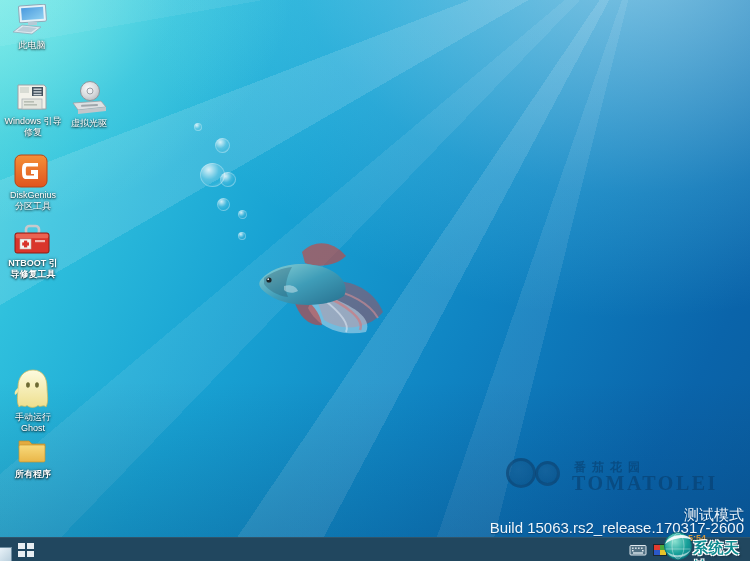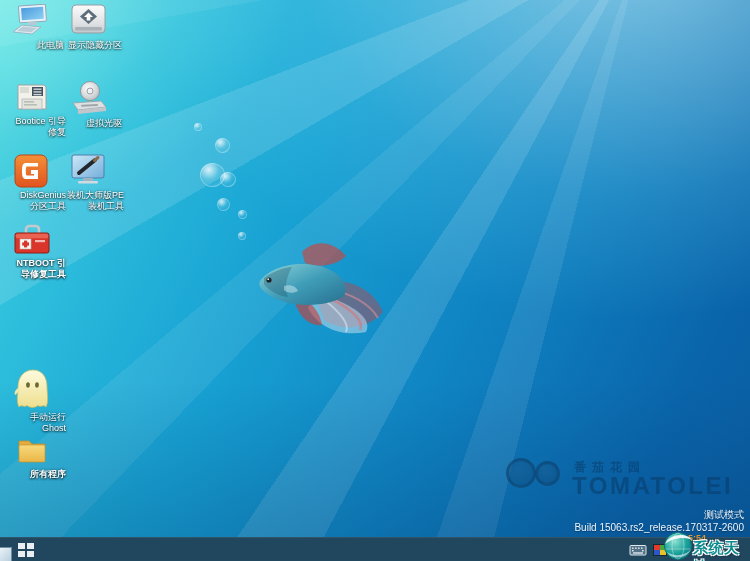--- a/index.html
+++ b/index.html
@@ -22,31 +22,31 @@
       transparent 78deg 360deg);}
   .bg-vignette{position:absolute;inset:0;
     background:linear-gradient(to bottom,transparent 68%,rgba(2,40,88,.22) 100%);}
   
   .bubble{position:absolute;border-radius:50%;
     background:radial-gradient(circle at 35% 28%,rgba(255,255,255,.8),rgba(255,255,255,.14) 42%,rgba(255,255,255,.04) 62%,rgba(255,255,255,.38) 100%);
     box-shadow:inset 0 0 0 1px rgba(255,255,255,.28);}
   
   .dicon{position:absolute;cursor:default;}
   .dicon .art{position:absolute;left:0;top:0;}
-  .dlabel{position:absolute;text-align:right;font-size:9px;line-height:11px;
+  .dlabel{position:absolute;text-align:center;font-size:9px;line-height:11px;
     color:#fff;text-shadow:0 1px 2px rgba(0,0,0,.85),0 0 3px rgba(0,0,0,.5);}
   .dlabel span{display:block;}
   
   .wm-tomato{position:absolute;left:504px;top:452px;width:210px;height:46px;color:rgba(9,62,108,.6);}
   .wm-ring{position:absolute;border-radius:50%;border:3px solid rgba(12,66,112,.5);
     background:radial-gradient(circle at 40% 35%,rgba(30,90,140,.45),rgba(10,60,105,.35));}
   .wm-cn{position:absolute;left:70px;top:7px;font-size:12px;font-weight:bold;letter-spacing:6px;}
-  .wm-en{position:absolute;left:68px;top:20px;font-size:24px;font-weight:bold;letter-spacing:2.5px;}
+  .wm-en{position:absolute;left:68px;top:20px;font-size:20px;font-weight:bold;letter-spacing:2.5px;font-family:Liberation Serif, serif;}
   .testmode{position:absolute;right:6px;bottom:27px;text-align:right;
-    color:#eef6fc;font-size:10px;line-height:12.5px;text-shadow:0 1px 1px rgba(0,25,55,.45);}
+    color:#eef6fc;font-size:15px;line-height:12.5px;text-shadow:0 1px 1px rgba(0,25,55,.45);}
   
   .taskbar{position:absolute;left:0;bottom:0;width:750px;height:24px;background:#21475f;
     border-top:1px solid rgba(255,255,255,.07);box-sizing:border-box;}
   .startbtn{position:absolute;left:15px;top:4px;width:22px;height:16px;display:flex;align-items:center;justify-content:center;}
   .winlogo{display:grid;grid-template-columns:7px 7px;grid-template-rows:6px 6px;gap:1.5px;}
   .winlogo i{background:#e8eef2;display:block;}
   .tray-ico{position:absolute;top:5px;}
   .corner-frag{position:absolute;left:0;bottom:0;width:11px;height:13px;
     background:linear-gradient(135deg,#e8f2f8,#b9cfdd);border:1px solid #6f8ea2;border-left:none;border-bottom:none;}
   .brand{position:absolute;right:2px;bottom:0px;width:86px;height:30px;}
@@ -123,54 +123,35 @@
       <rect x="17" y="18" width="9" height="3" fill="#b6cad6"></rect>
       <path d="M2 28 L11 21 L30 23 L21 30 Z" fill="#dde8ee" stroke="#93adbc" stroke-width=".8"></path>
       <path d="M6 27 L12 22.5 L26 24 L20 28.2 Z" fill="#b9ccd8"></path>
     </svg>
     <div class="dlabel" style="left:0;top:36px;width:64px;">
       <span>此电脑</span>
       <span></span>
     </div>
   </div>
 
-  <div class="dicon" style="left:56px;top:2px;width:66px;height:58px;">
-    <svg class="art" style="left:13px;" width="40" height="38" viewBox="0 0 40 38">
-      <defs>
-          <linearGradient id="gr1" x1="0" y1="0" x2="0" y2="1">
-        <stop offset="0" stop-color="#fbfbfb"></stop>
-            <stop offset=".7" stop-color="#dcdfe2"></stop>
-            <stop offset="1" stop-color="#c2c7cb"></stop>
-          </linearGradient>
-        </defs>
-      <rect x="3" y="3" width="33" height="28" rx="4" fill="url(#gr1)" stroke="#969ea4"></rect>
-      <rect x="6" y="25" width="27" height="3.5" rx="1.5" fill="#aab2b8"></rect>
-      <path d="M19.5 7 L28 14.5 L19.5 22 L11 14.5 Z" fill="#5c6e7a"></path>
-      <path d="M19.5 10.5 L24 15 L21.3 15 L21.3 18.5 L17.7 18.5 L17.7 15 L15 15 Z" fill="#fff"></path>
-    </svg>
-    <div class="dlabel" style="left:0;top:38px;width:66px;">
-      <span>显示隐藏分区</span>
-      <span></span>
-    </div>
-  </div>
 
   <div class="dicon" style="left:0;top:82px;width:66px;height:60px;">
     <svg class="art" style="left:13px;" width="38" height="32" viewBox="0 0 38 32">
       <path d="M5 3 L31 3 L33 5 L33 27 L5 27 Z" fill="#f2f2ea" stroke="#9aa2a8"></path>
       <rect x="19" y="5" width="11" height="9" fill="#43525e"></rect>
       <rect x="20.5" y="6.5" width="8" height="1.4" fill="#cfd6da"></rect>
       <rect x="20.5" y="9.2" width="8" height="1.4" fill="#cfd6da"></rect>
       <rect x="20.5" y="11.9" width="8" height="1.4" fill="#cfd6da"></rect>
       <rect x="7" y="5" width="9" height="6" fill="#d8dcd4"></rect>
       <rect x="9" y="17" width="20" height="10" fill="#e4e6de" stroke="#aeb4b8" stroke-width=".8"></rect>
       <rect x="11" y="19" width="10" height="1.6" fill="#b8beb4"></rect>
       <rect x="11" y="22" width="13" height="1.6" fill="#b8beb4"></rect>
     </svg>
     <div class="dlabel" style="left:0;top:34px;width:66px;">
-      <span>Bootice 引导</span>
+      <span>Windows 引导</span>
       <span>修复</span>
     </div>
   </div>
 
   <div class="dicon" style="left:0;top:154px;width:66px;height:62px;">
     <svg class="art" style="left:14px;" width="34" height="34" viewBox="0 0 34 34">
       <defs>
           <linearGradient id="dg" x1="0" y1="0" x2="0" y2="1">
         <stop offset="0" stop-color="#f49038"></stop>
             <stop offset="1" stop-color="#e0541e"></stop>
@@ -199,39 +180,20 @@
       <path d="M4 23 L32 21 L37 27 L9 30 Z" fill="#dee1e3" stroke="#9aa0a4" stroke-width=".8"></path>
       <path d="M9 30 L37 27 L37 31 L9 34 Z" fill="#c2c6ca"></path>
       <rect x="12" y="24.5" width="17" height="2" rx="1" fill="#9fa6ab" transform="rotate(-3 20 25)"></rect>
     </svg>
     <div class="dlabel" style="left:0;top:38px;width:66px;">
       <span>虚拟光驱</span>
       <span></span>
     </div>
   </div>
 
-  <div class="dicon" style="left:54px;top:154px;width:70px;height:62px;">
-    <svg class="art" style="left:16px;" width="36" height="34" viewBox="0 0 36 34">
-      <defs>
-          <linearGradient id="pe" x1="0" y1="0" x2="1" y2="1">
-        <stop offset="0" stop-color="#cde8f8"></stop>
-            <stop offset="1" stop-color="#74aeda"></stop>
-          </linearGradient>
-        </defs>
-      <rect x="2" y="1" width="32" height="23" rx="2" fill="url(#pe)" stroke="#4c80ae"></rect>
-      <path d="M9 19 L25 6" stroke="#23272b" stroke-width="4" stroke-linecap="round"></path>
-      <path d="M24.5 6.5 L28 3.5" stroke="#8a6b4a" stroke-width="3" stroke-linecap="round"></path>
-      <rect x="13" y="24" width="10" height="3" fill="#9cb4c4"></rect>
-      <rect x="8" y="27" width="20" height="2.5" rx="1" fill="#cfd9e0"></rect>
-    </svg>
-    <div class="dlabel" style="left:0;top:36px;width:70px;">
-      <span>装机大师版PE</span>
-      <span>装机工具</span>
-    </div>
-  </div>
 
   <div class="dicon" style="left:0;top:224px;width:66px;height:62px;font-weight:bold;">
     <svg class="art" style="left:12px;" width="40" height="32" viewBox="0 0 40 32">
       <rect x="14" y="2" width="13" height="9" rx="3.5" fill="none" stroke="#c6c9cc" stroke-width="2.6"></rect>
       <rect x="3" y="9" width="34" height="20" rx="2" fill="#d9352b" stroke="#8c1d14"></rect>
       <rect x="3.8" y="9.8" width="32.4" height="4.5" rx="1.5" fill="#ea6352"></rect>
       <rect x="8" y="15" width="11" height="10" fill="#f6f6f2" stroke="#c2b8b2" stroke-width=".6"></rect>
       <rect x="12" y="16.6" width="3.2" height="6.8" fill="#d9352b"></rect>
       <rect x="10.2" y="18.4" width="6.8" height="3.2" fill="#d9352b"></rect>
       <rect x="23" y="16" width="10" height="2.2" fill="#f0b9b2"></rect>

